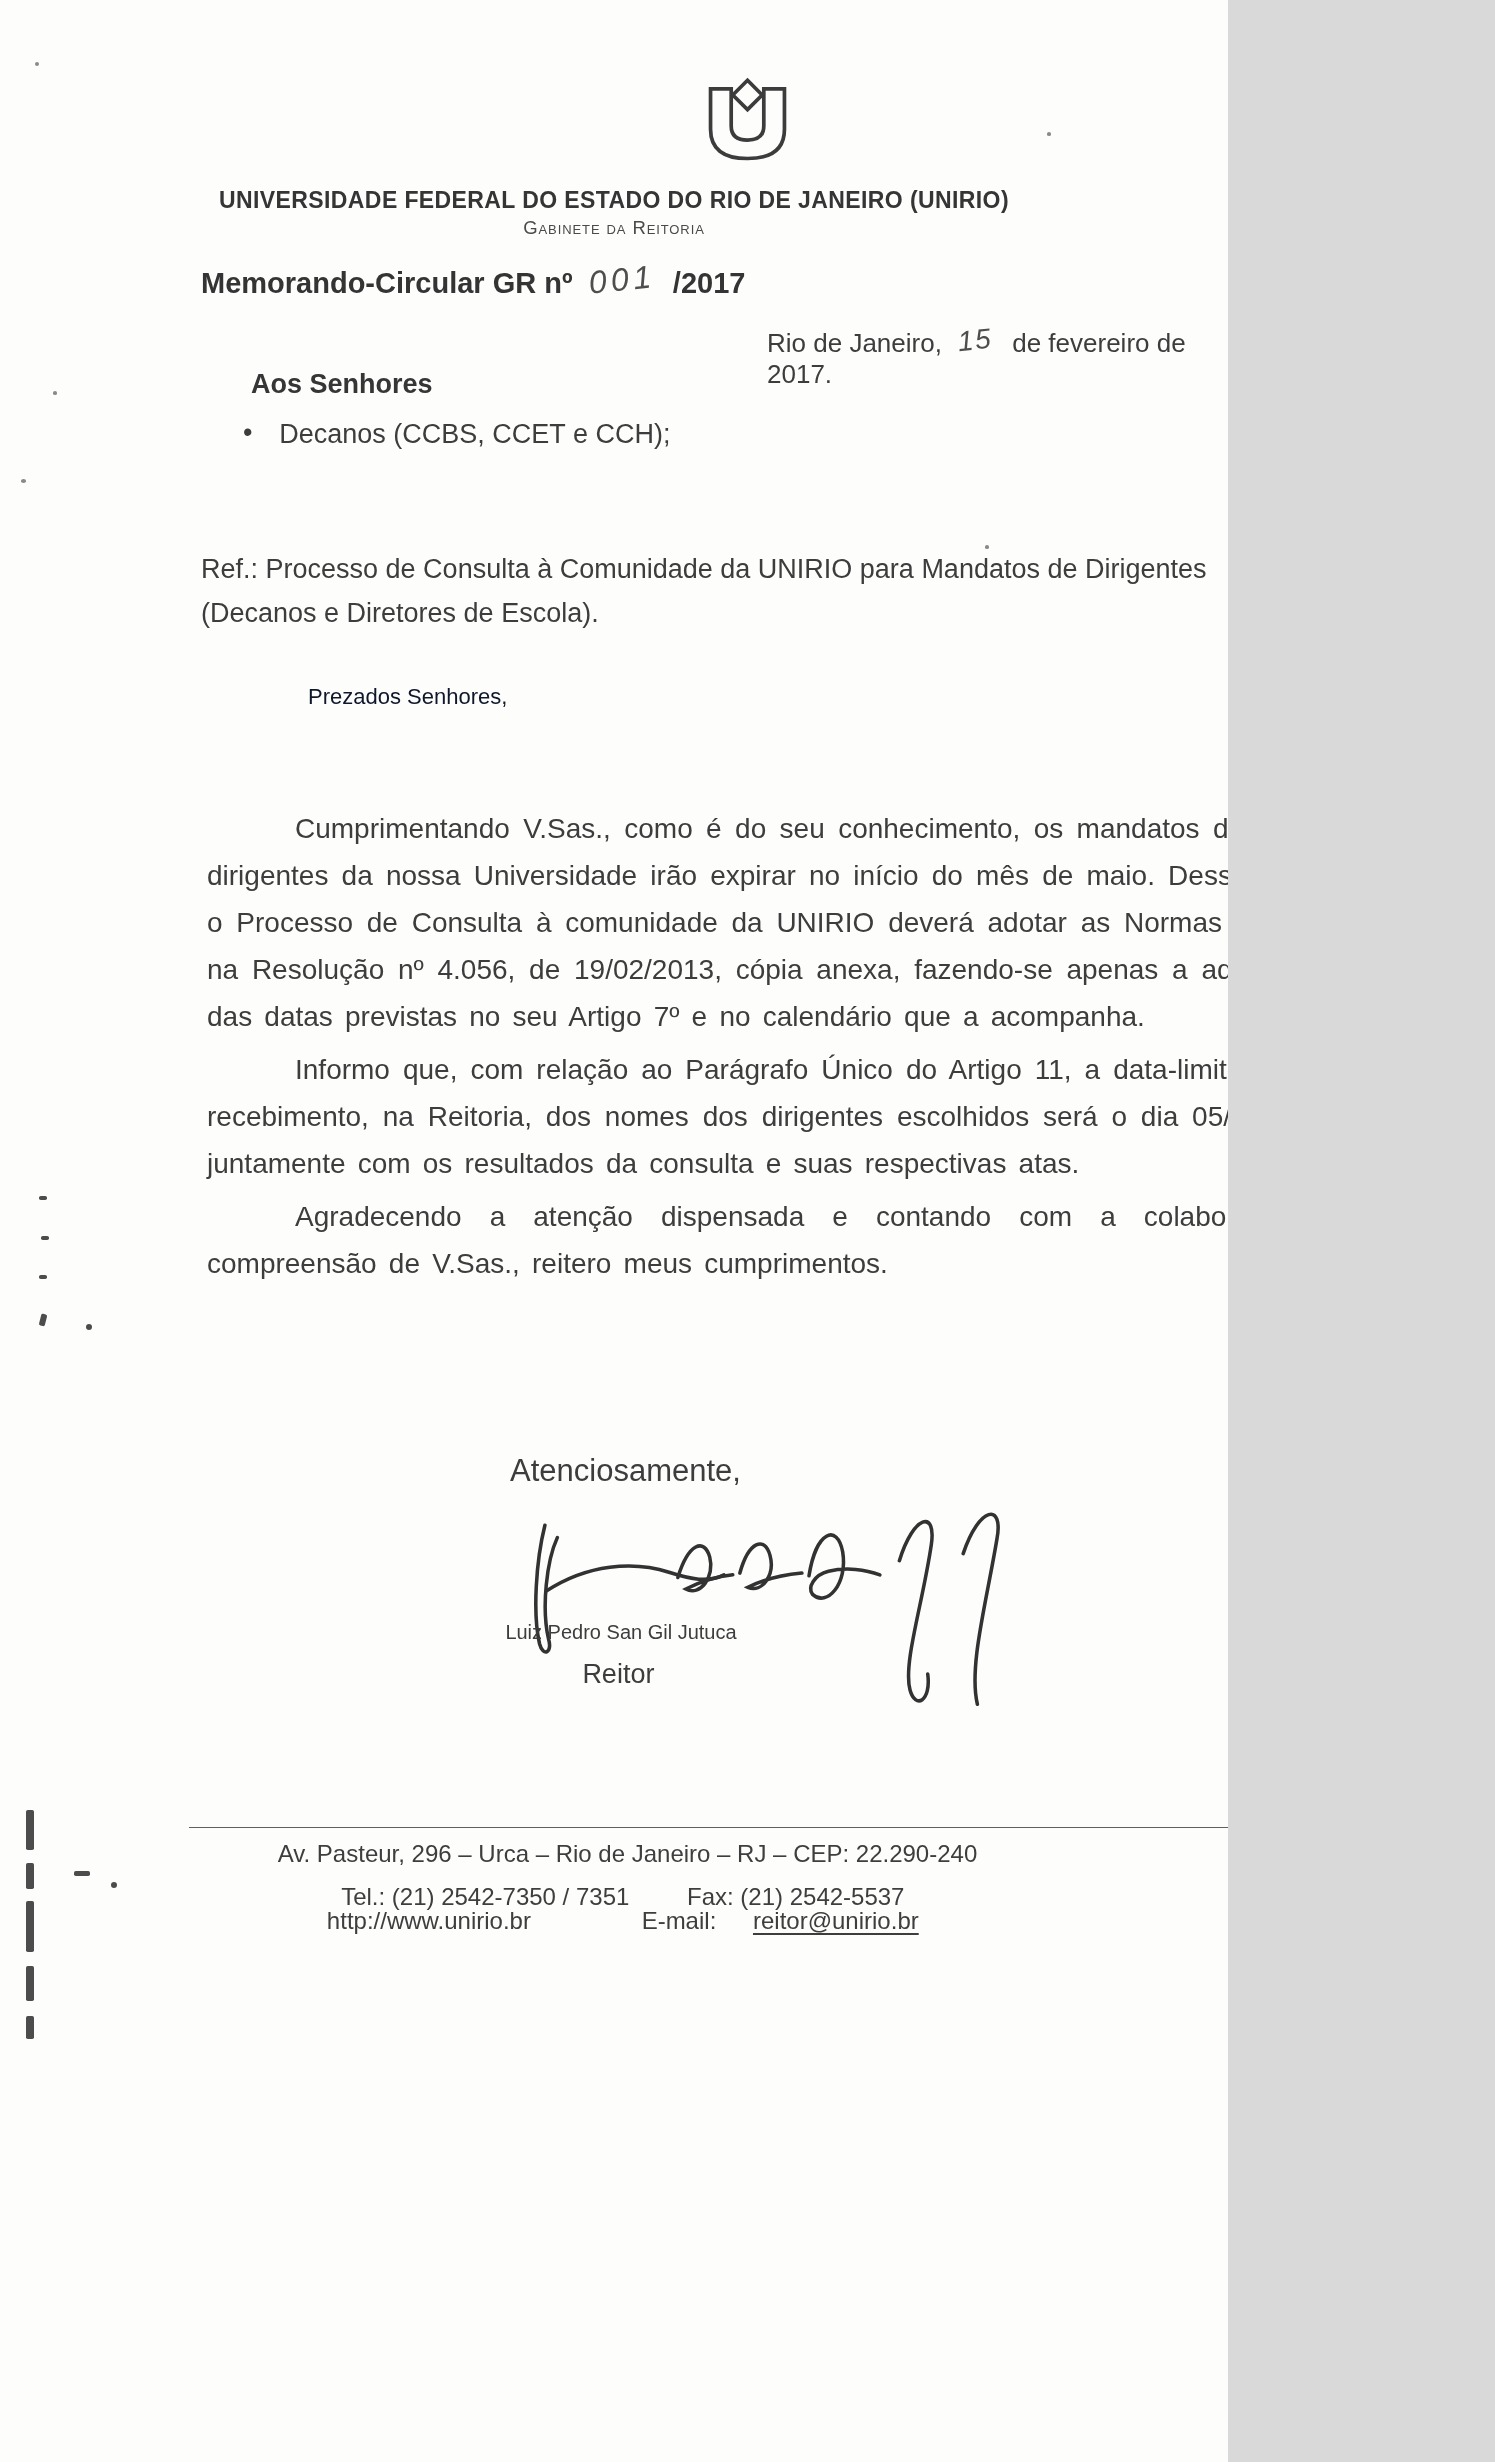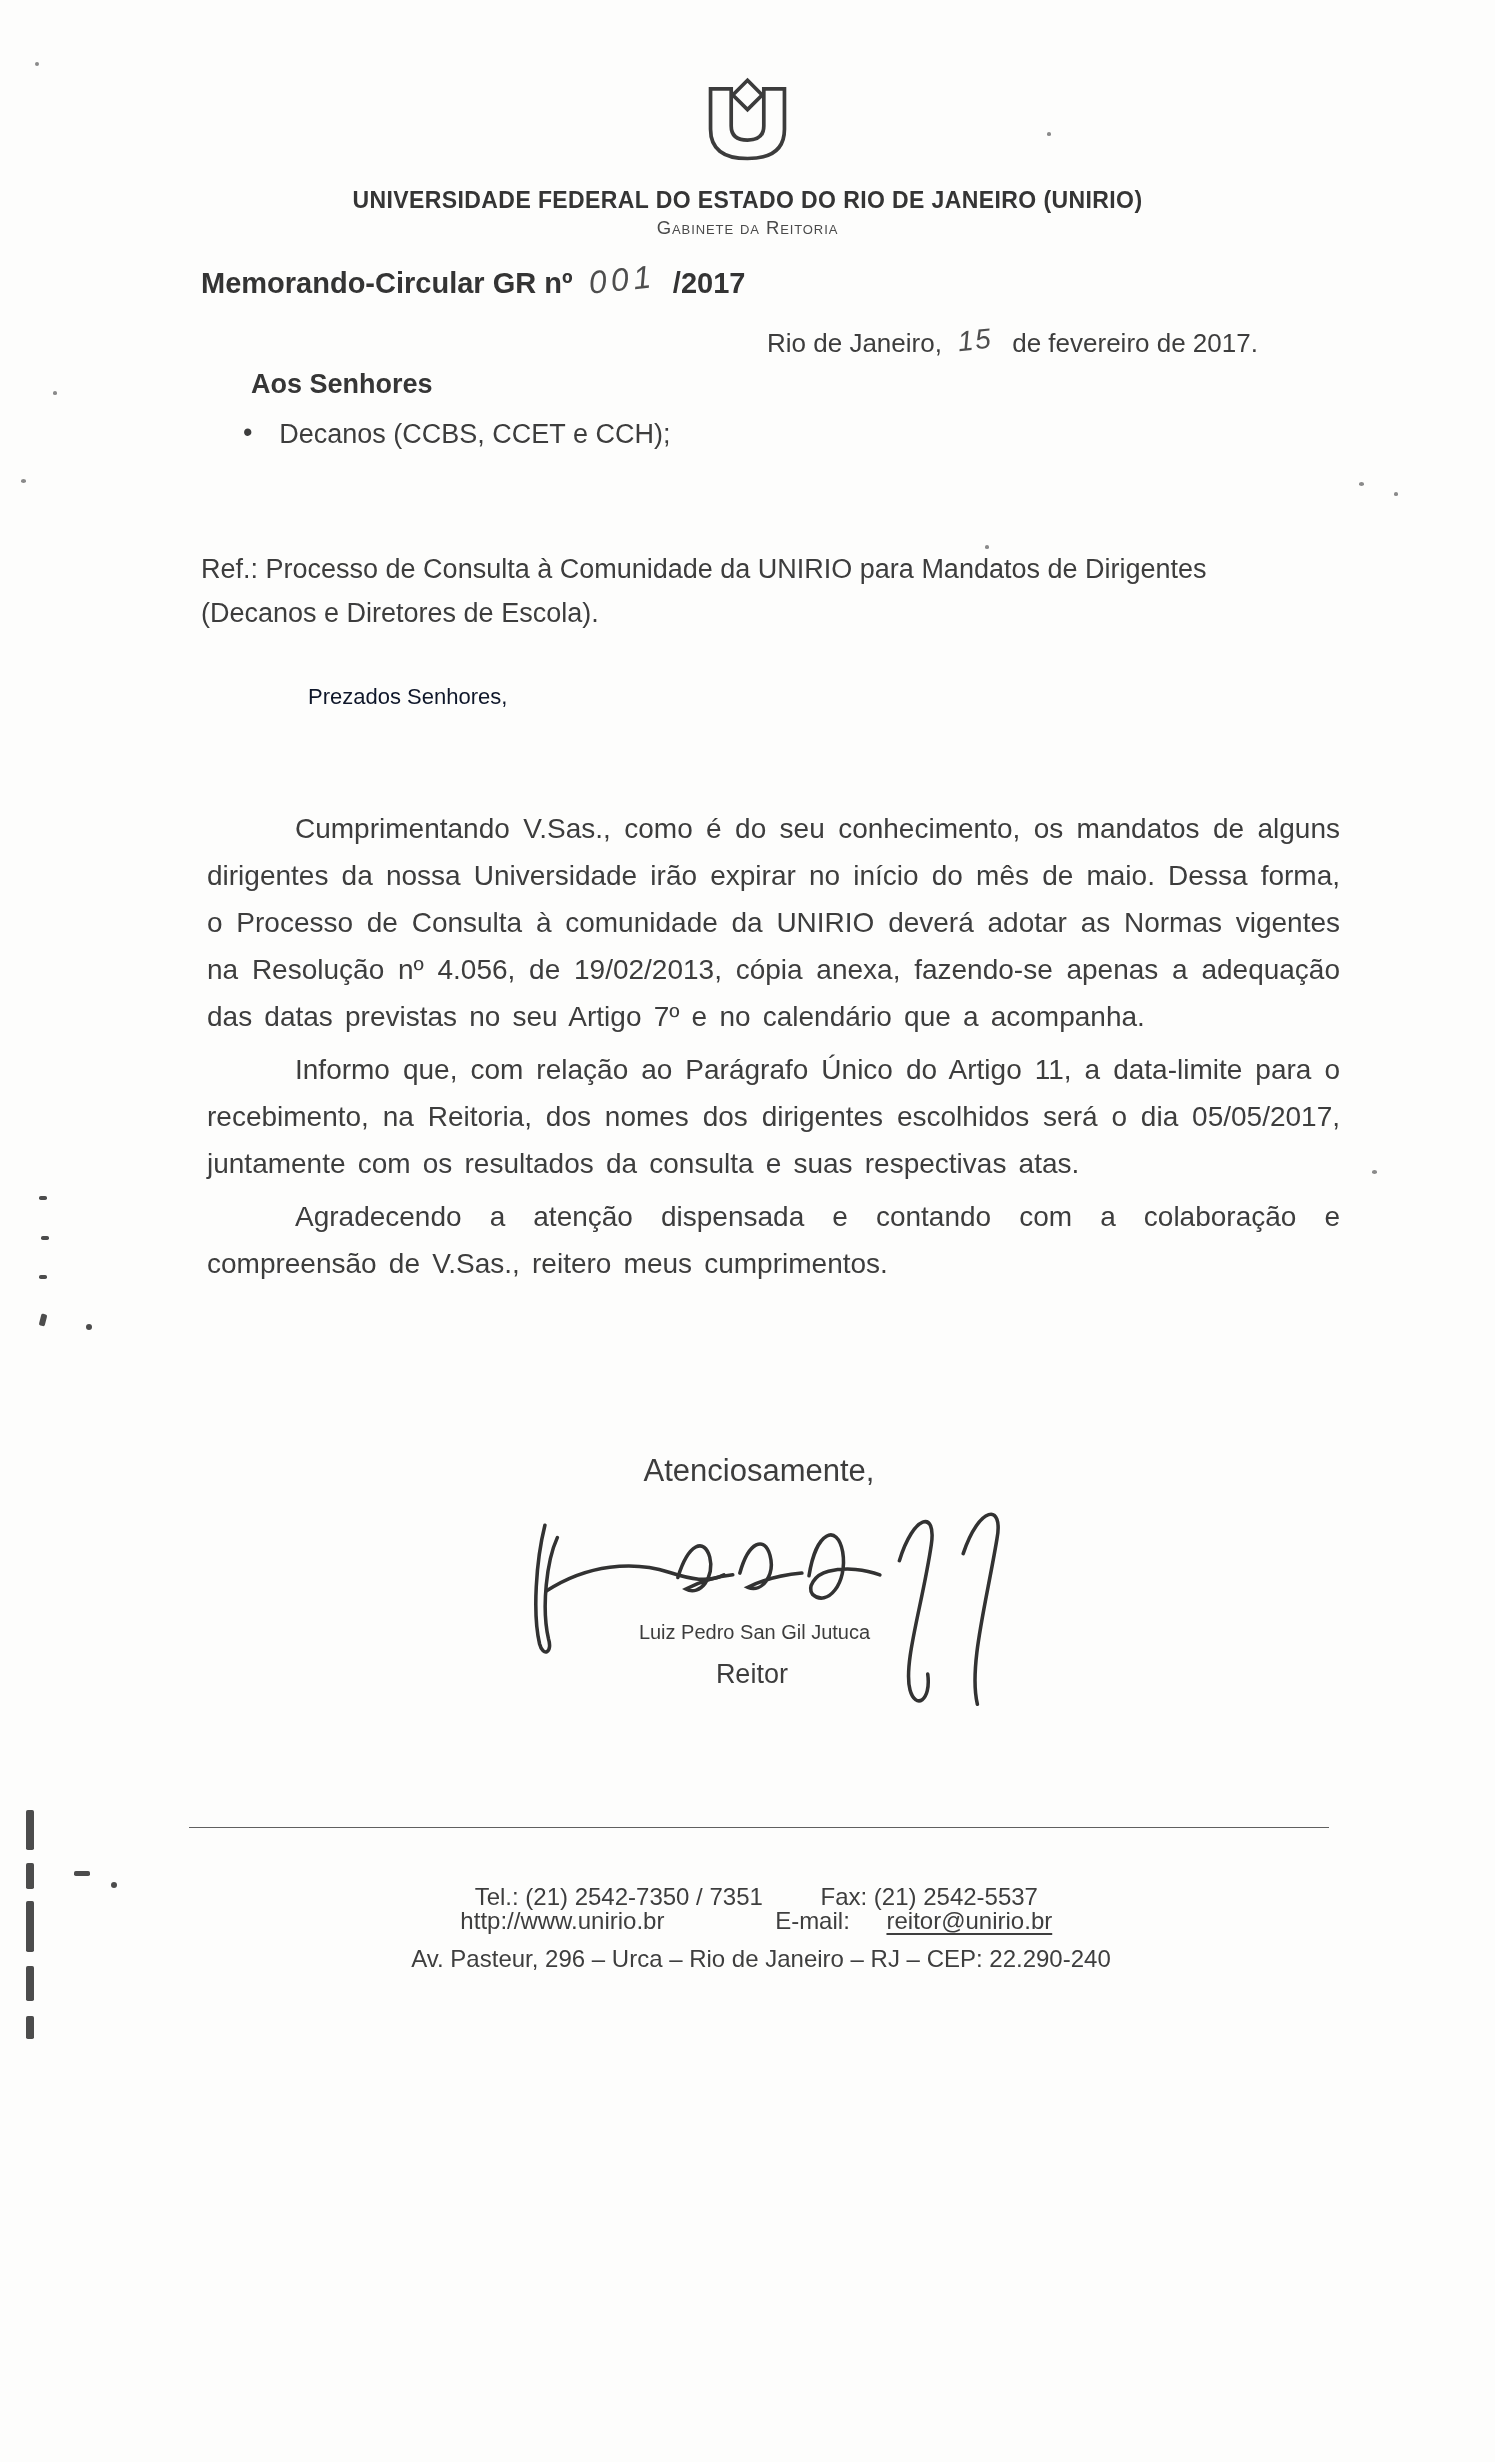--- a/index.html
+++ b/index.html
@@ -1,19 +1,19 @@
 <!DOCTYPE html>
 <html style="font-size:14px"><head>
 <meta charset="utf-8">
 <style>
   * { margin:0; padding:0; box-sizing:border-box; }
   html,body { background:#d9d9d9; }
   .page {
     position:relative;
-    width:1495px; height:2462px;
+    width:1228px; height:2462px;
     background:#fdfdfc;
     font-family:"Liberation Sans", sans-serif;
     color:#3a3a3a;
     overflow:hidden;
   }
   .abs { position:absolute; }
   .center { left:0; width:100%; text-align:center; }
   .bold { font-weight:normal; }
 
   .logo-wrap { top:77px; left:693px; width:109px; height:104px; }
@@ -46,21 +46,21 @@
   .body-text { top:799px; left:201px; width:1145px; font-size:28px; line-height:47px; text-align:justify; color:#3d3d3d; word-spacing:4.4px; }
   .body-text p { text-indent:88px; margin:6px; }
 
   .closing { top:1453px; padding-left:23px; font-size:31px; color:#3d3d3d; }
 
   .sig-svg { top:1488px; left:524px; width:570px; height:257px; }
   .sig-name { top:1621px; padding-left:14px; font-size:20px; color:#3d3d3d; }
   .sig-title { top:1659px; padding-left:8.8px; font-size:27px; color:#3d3d3d; }
 
   .footer-divider { top:1827px; left:189px; width:1140px; border-top:1.8px solid #606060; height:0; }
-  .footer-address { top:1945px; padding-left:27px; font-size:24px; color:#3e3e3e; }
+  .footer-address { top:1840px; padding-left:27px; font-size:24px; color:#3e3e3e; }
   .footer-phone { top:1883px; padding-left:17.6px; font-size:24px; color:#3e3e3e; }
   .footer-phone .fax { margin-left:51px; }
   .footer-web { top:1907px; padding-left:17.6px; font-size:24px; color:#3e3e3e; }
   .footer-web .email-label { margin-left:104px; }
   .footer-web .email { margin-left:30px; text-decoration:underline; text-underline-offset:4.4px; }
 
   
   .artifact { position:absolute; background:#4c4c4c; border-radius:1.8px; }
   .speck { position:absolute; background:#8a8a8a; border-radius:50%; }
 </style>

